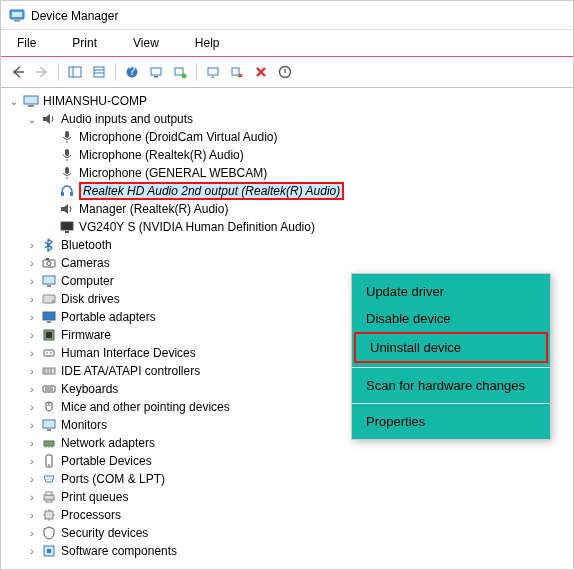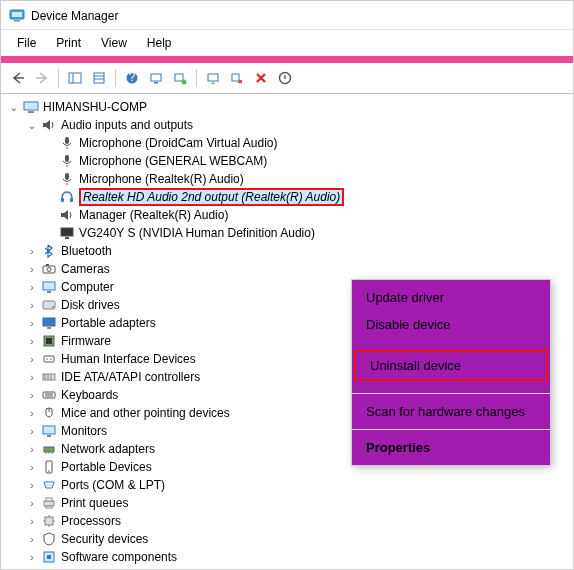--- a/index.html
+++ b/index.html
@@ -1,35 +1,35 @@
 <!DOCTYPE html>
 <html><head>
 <meta charset="utf-8">
 <style>
 * { box-sizing: border-box; margin: 0; padding: 0; font-family: "Segoe UI", Tahoma, sans-serif; font-size: 12px; }
 body { background: #fff; width: 574px; height: 570px; overflow: hidden; border: 1px solid #ccc; }
 .titlebar { display: flex; align-items: flex-end; padding: 6px 8px; border-bottom: 1px solid #e0e0e0; }
 .titlebar .icon { width: 16px; height: 16px; margin-right: 6px; }
 .titlebar .title { font-size: 12px; }
-.menubar { display: flex; padding: 4px 8px; border-bottom: 7px solid #ec4899; gap: 4px; }
+.menubar { display: flex; padding: 4px 8px; border-bottom: 1px solid #ec4899; gap: 20px; }
 .menubar span { padding: 2px 8px; cursor: default; }
 .toolbar { display: flex; align-items: center; padding: 4px 6px; border-bottom: 1px solid #c0c0c0; gap: 2px; }
 .tbtn { width: 22px; height: 22px; display: flex; align-items: center; justify-content: center; border: 1px solid transparent; }
 .sep { width: 1px; height: 18px; background: #ccc; margin: 0 3px; }
 .tree { padding: 4px 2px; position: relative; height: calc(100% - 90px); overflow: auto; }
 .node { display: flex; align-items: center; height: 18px; padding: 1px 0; white-space: nowrap; }
 .exp { width: 14px; text-align: center; color: #666; cursor: pointer; font-size: 10px; user-select: none; }
 .exp.none { visibility: hidden; }
 .tico { width: 16px; height: 16px; margin: 0 4px 0 2px; flex-shrink: 0; }
 .red-box { border: 2px solid #ef1010; background: #cce8ff; padding: 0 2px; font-style: italic; }
-.contextmenu { position: absolute; left: 350px; top: 185px; width: 200px; background: #a21caf; border: 1px solid #ccc; box-shadow: 2px 2px 8px rgba(0,0,0,0.25); padding: 4px 0; z-index: 10; }
+.contextmenu { position: absolute; left: 350px; top: 185px; width: 200px; background: #14b8a6; border: 1px solid #ccc; box-shadow: 2px 2px 8px rgba(0,0,0,0.25); padding: 4px 0; z-index: 10; }
 .contextmenu .mi { padding: 6px 14px; cursor: default; font-size: 13px; }
-.contextmenu .mi.red { border: 2px solid #ef1010; margin: 12px 2px; }
+.contextmenu .mi.red { border: 2px solid #ef1010; margin: 0 2px; }
 .contextmenu .msep { height: 1px; background: #e0e0e0; margin: 4px 0; }
-.contextmenu .mi.bold { font-weight: bold; }
+.contextmenu .mi.bold { font-weight: normal; }
 svg { display: block; }
 </style>
 </head>
 <body>
 
 <div class="titlebar">
   <span class="icon">
     <svg viewBox="0 0 16 16">
         <rect x="1" y="3" width="14" height="9" rx="1" fill="#4aa3df" stroke="#2b7db5"></rect>
         <rect x="5" y="13" width="6" height="1.5" fill="#888"></rect>
@@ -152,31 +152,31 @@
     <span>Microphone (DroidCam Virtual Audio)</span>
   </div>
   <div class="node" style="padding-left:40px">
     <span class="exp none">·</span>
     <span class="tico">
         <svg viewBox="0 0 16 16">
           <rect x="6" y="2" width="4" height="7" rx="2" fill="#555"></rect>
           <path d="M4 8 Q8 13 12 8 M8 12 V14" stroke="#555" fill="none"></path>
         </svg>
       </span>
-    <span>Microphone (GENERAL WEBCAM)</span>
+    <span>Microphone (Realtek(R) Audio)</span>
   </div>
   <div class="node" style="padding-left:40px">
     <span class="exp none">·</span>
     <span class="tico">
         <svg viewBox="0 0 16 16">
           <rect x="6" y="2" width="4" height="7" rx="2" fill="#555"></rect>
           <path d="M4 8 Q8 13 12 8 M8 12 V14" stroke="#555" fill="none"></path>
         </svg>
       </span>
-    <span>Microphone (Realtek(R) Audio)</span>
+    <span>Microphone (GENERAL WEBCAM)</span>
   </div>
   <div class="node" style="padding-left:40px">
     <span class="exp none">·</span>
     <span class="tico">
         <svg viewBox="0 0 16 16">
           <path d="M3 10 Q3 3 8 3 Q13 3 13 10" stroke="#3a7abd" fill="none" stroke-width="1.4"></path>
           <rect x="2" y="9" width="3" height="4" rx="1" fill="#3a7abd"></rect>
           <rect x="11" y="9" width="3" height="4" rx="1" fill="#3a7abd"></rect>
         </svg>
       </span>

